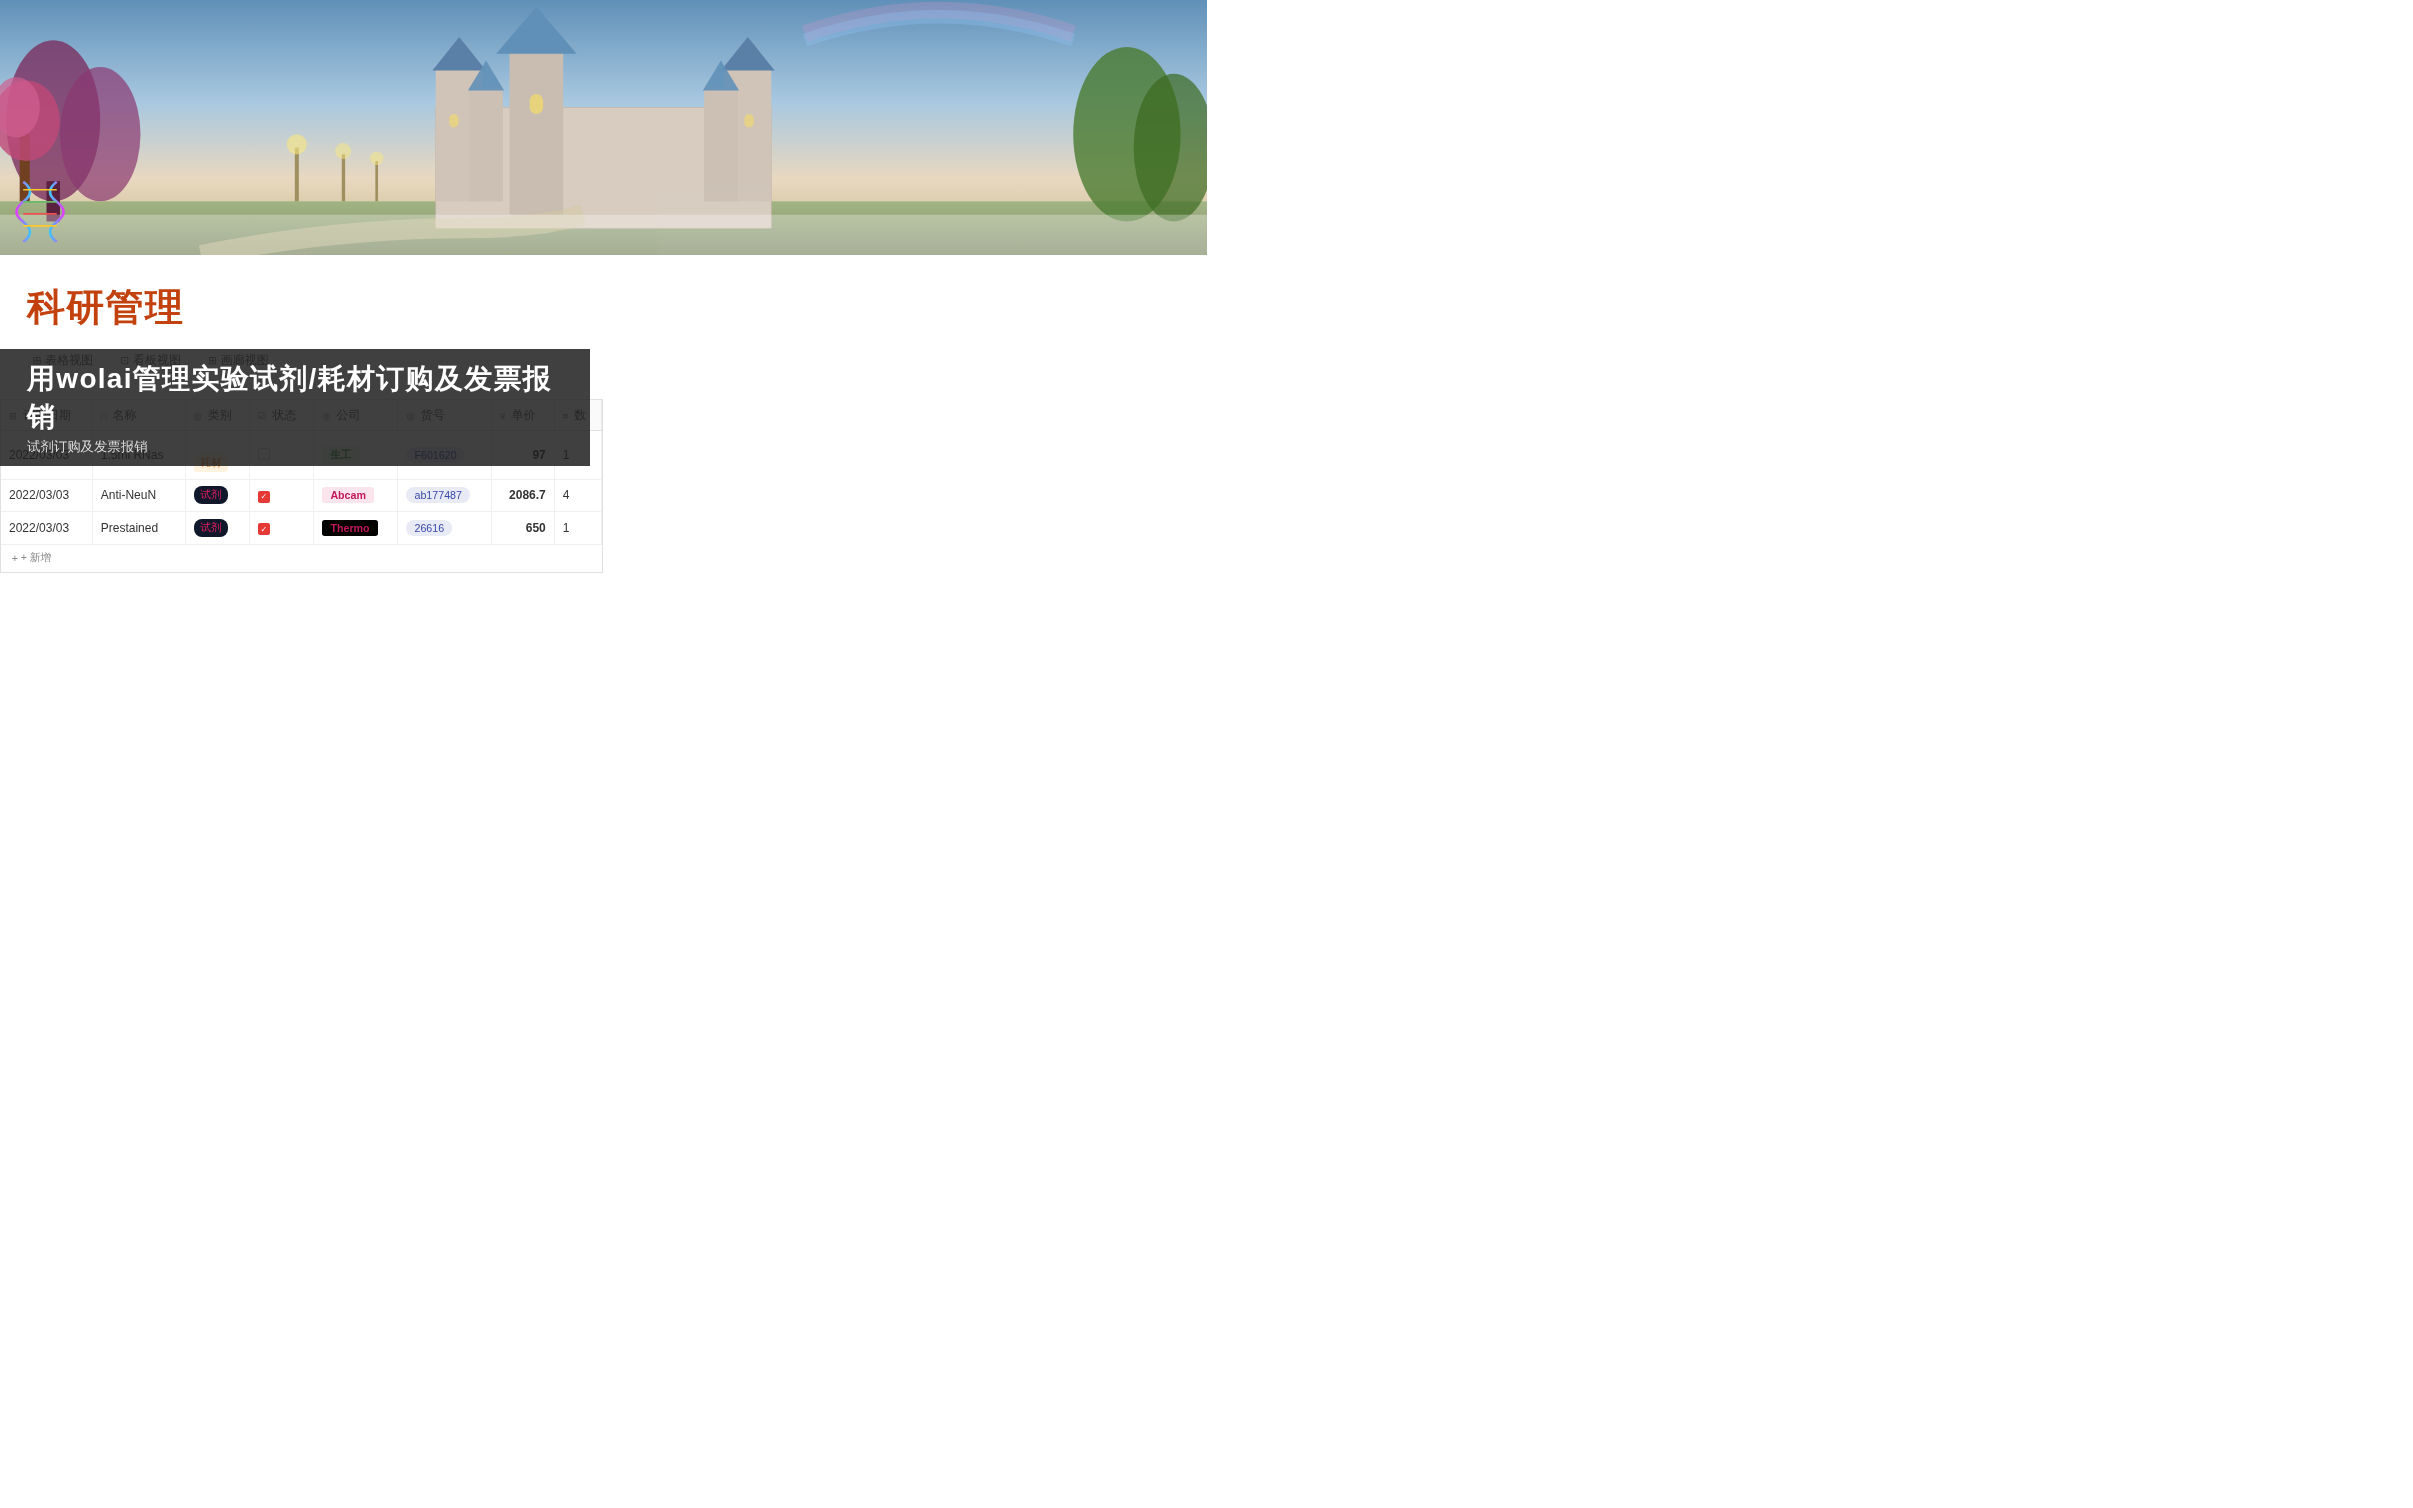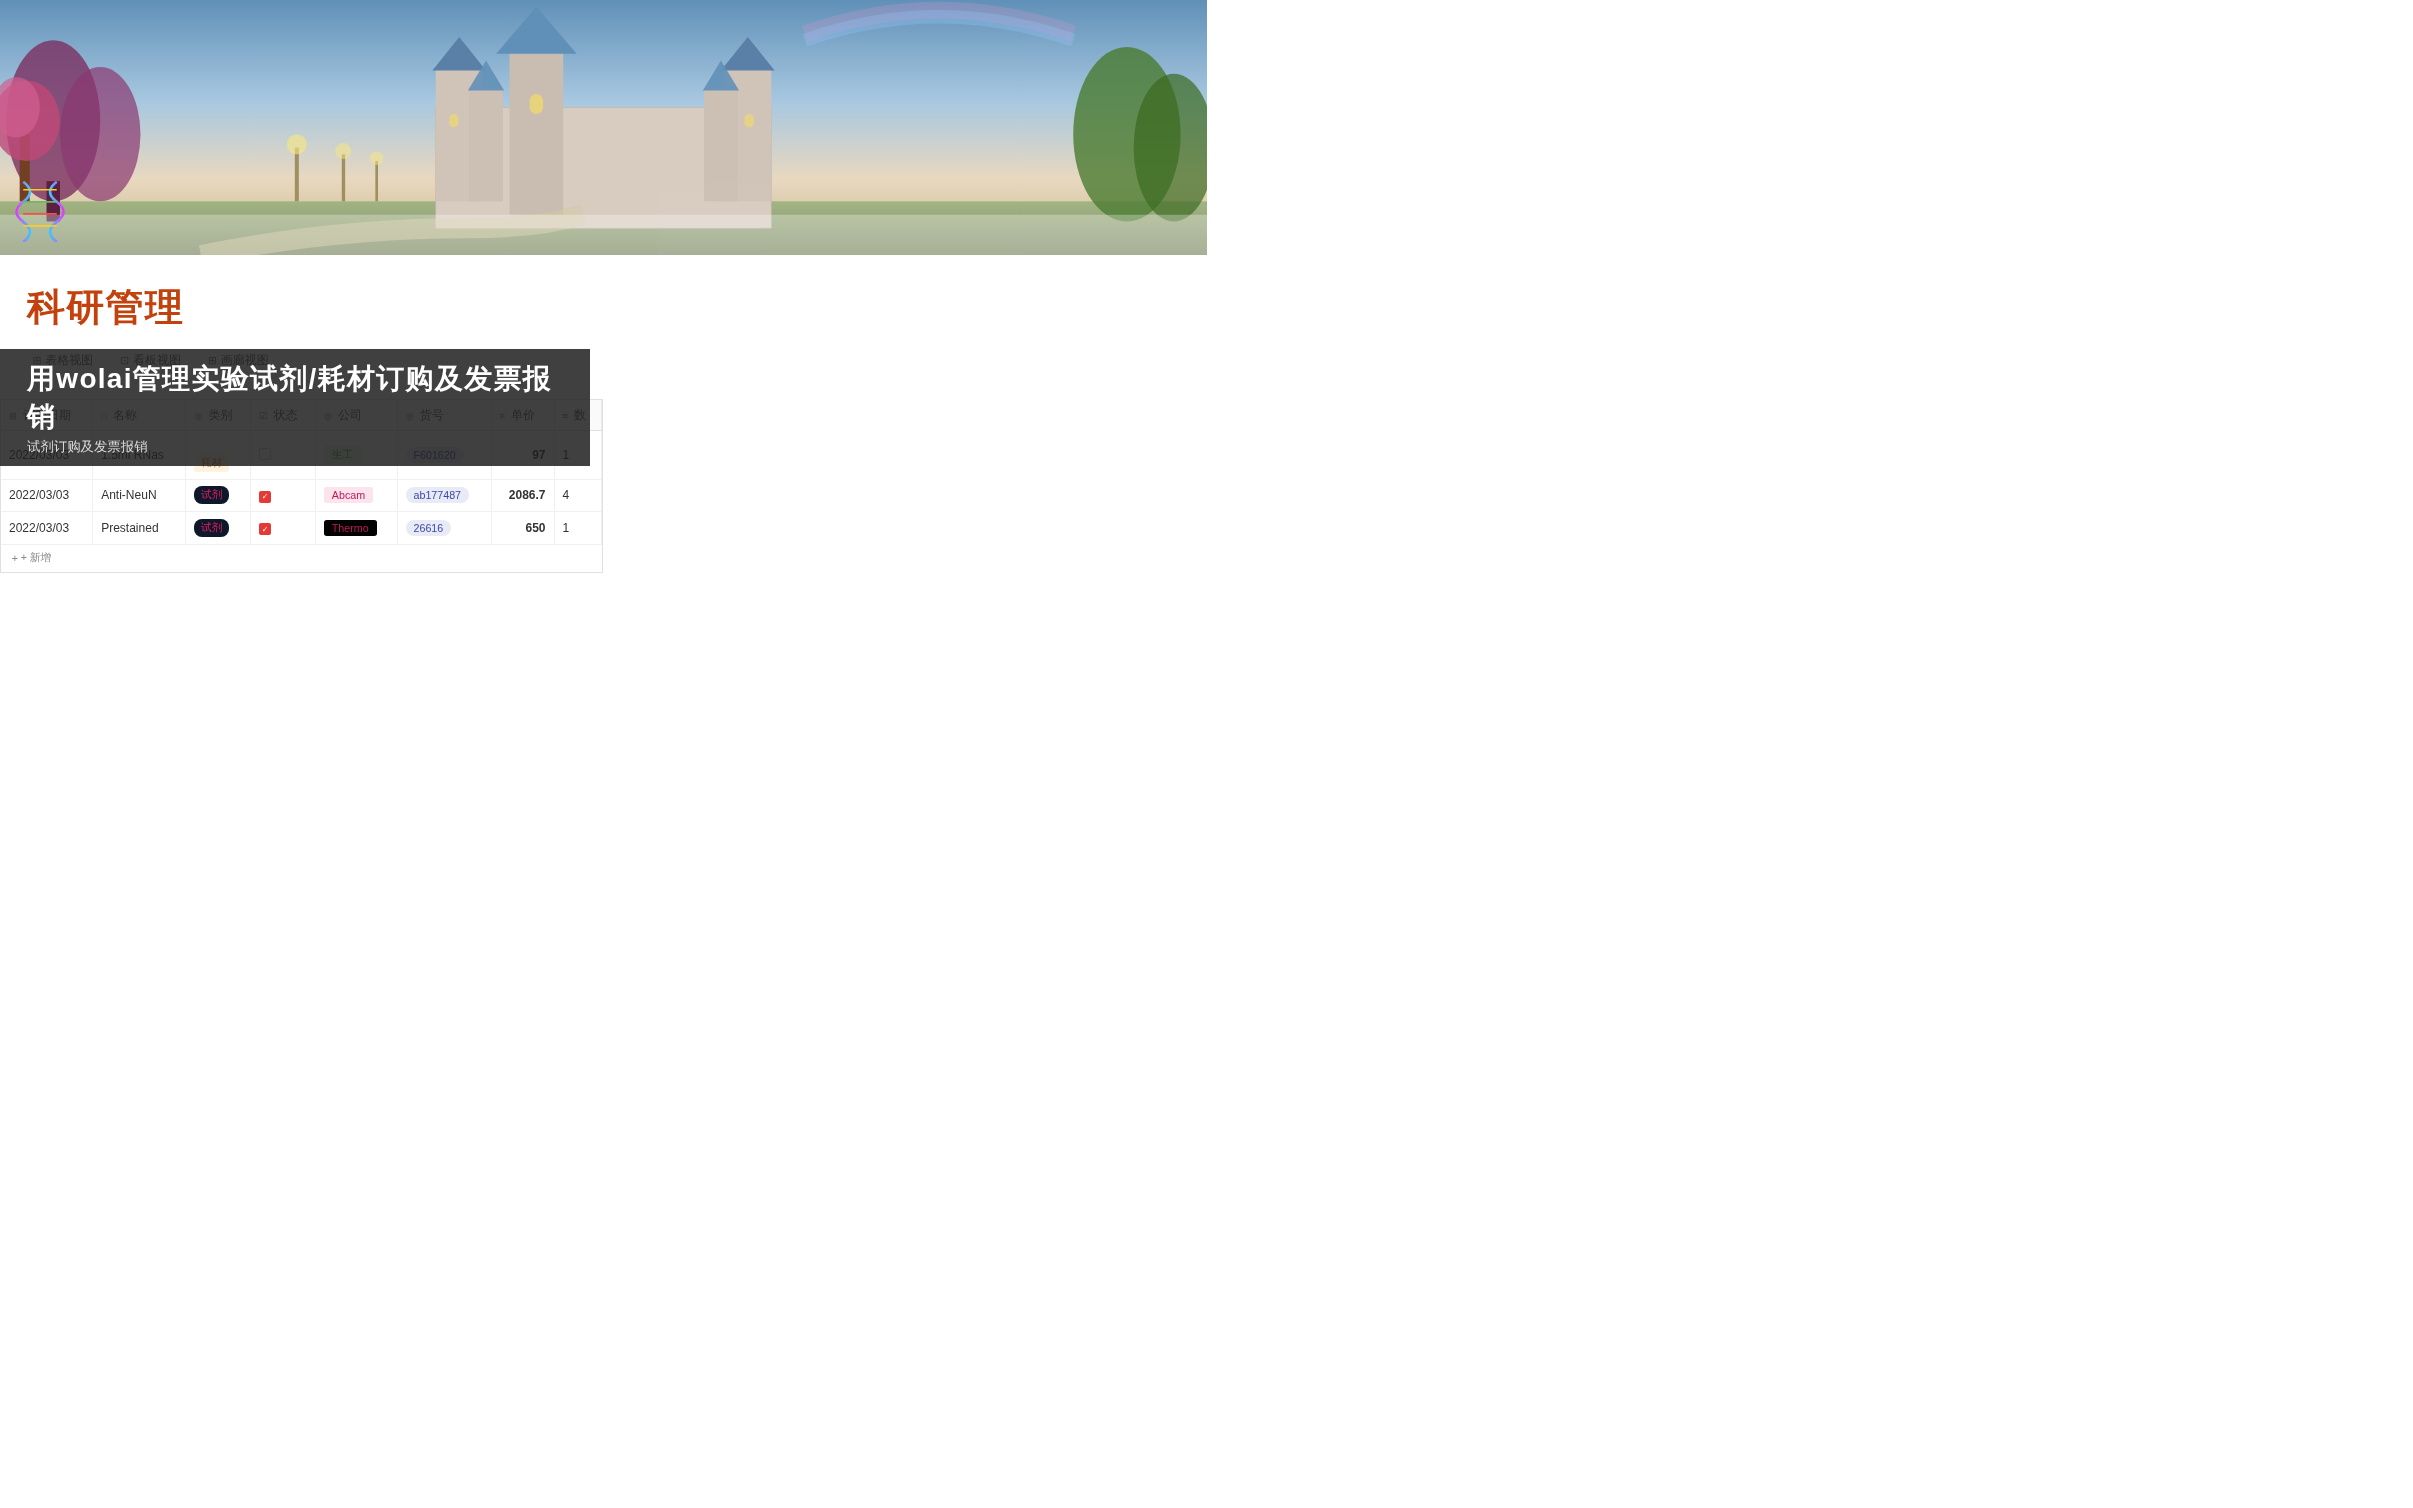--- a/index.html
+++ b/index.html
@@ -174,21 +174,21 @@
 
     .tag-耗材 { background: #fff3e0; color: #e67e22; margin-top: 16px; }
     .tag-试剂 { background: #0f172a; color: #e91e63; border-radius: 8px; }
 
     
     .company-tag {
       display: inline-block;
       padding: 2px 8px;
       border-radius: 2.7px;
       font-size: 10.7px;
-      font-weight: 400;
+      font-weight: 700;
     }
 
     .company-生工 { background: #e8f5e9; color: #388e3c; }
     .company-Abcam { background: #fce4ec; color: #c2185b; }
     .company-Thermo { background: #000000; color: #c2185b; }
 
     
     .catalog-tag {
       display: inline-block;
       padding: 2px 8px;

